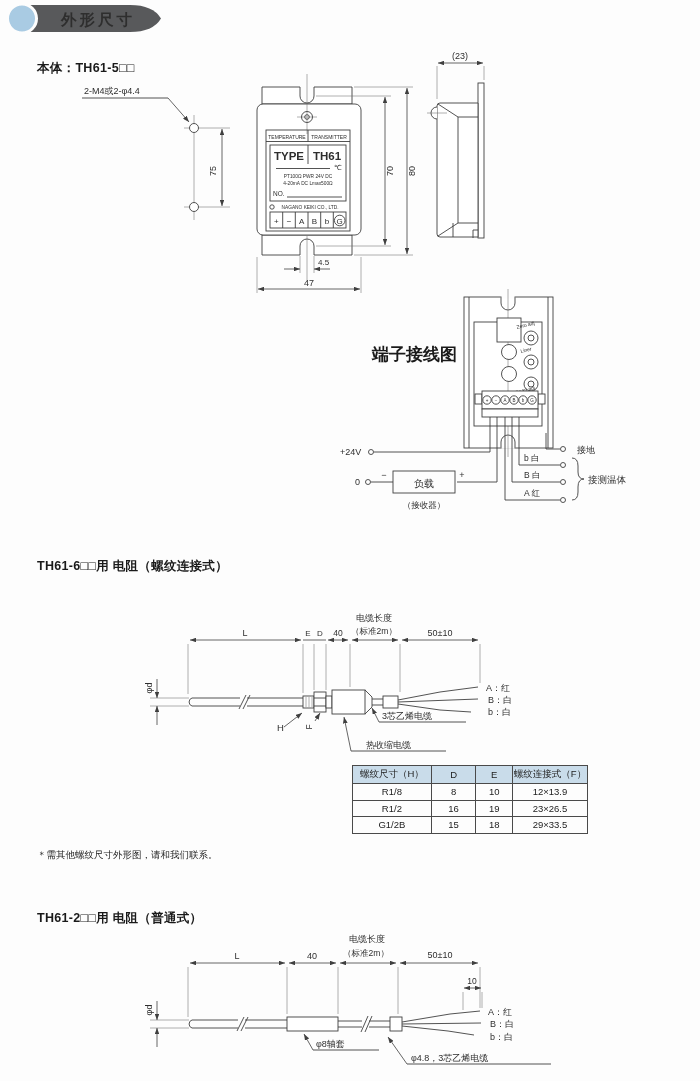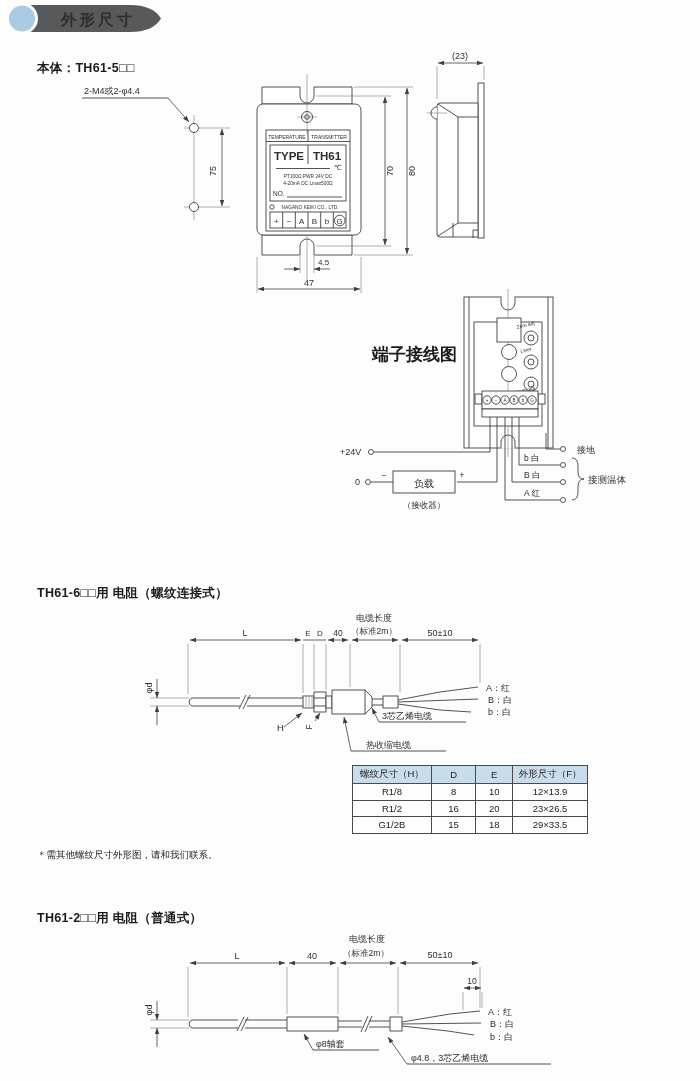--- a/index.html
+++ b/index.html
@@ -315,48 +315,48 @@
     <line x1="407" y1="1064" x2="551" y2="1064" class="ln"></line>
     <line x1="407" y1="1064" x2="388" y2="1037" class="dim" marker-end="url(#ar)"></line>
     <text x="488" y="1015" font-size="9">A：红</text>
     <text x="490" y="1027" font-size="9">B：白</text>
     <text x="490" y="1040" font-size="9">b：白</text>
   </g>
 </svg>
 
 <div class="t sect" style="left:37px;top:60px;">本体：TH61-5□□</div>
 <div class="t" style="left:372px;top:343px;font-size:17px;font-weight:bold;">端子接线图</div>
-<div class="t sect" style="left:37px;top:585px;">TH61-6□□用 电阻（螺纹连接式）</div>
+<div class="t sect" style="left:37px;top:558px;">TH61-6□□用 电阻（螺纹连接式）</div>
 <div class="t" style="left:37px;top:849px;font-size:9.5px;">＊需其他螺纹尺寸外形图，请和我们联系。</div>
 <div class="t sect" style="left:37px;top:910px;">TH61-2□□用 电阻（普通式）</div>
 
 <table class="t" style="left:352px;top:765px;width:236px;padding-left:28px;">
   <colgroup>
       <col style="width:79px">
       <col style="width:45px">
       <col style="width:37px">
       <col style="width:75px">
     </colgroup>
   <tbody>
       <tr>
     <th>螺纹尺寸（H）</th>
     <th>D</th>
     <th>E</th>
-    <th>外形尺寸（F）</th>
+    <th>螺纹连接式（F）</th>
   </tr>
   <tr>
     <td>R1/8</td>
     <td>8</td>
     <td>10</td>
     <td>12×13.9</td>
   </tr>
   <tr>
     <td>R1/2</td>
     <td>16</td>
-    <td>20</td>
+    <td>19</td>
     <td>23×26.5</td>
   </tr>
   <tr>
     <td>G1/2B</td>
     <td>15</td>
     <td>18</td>
     <td>29×33.5</td>
   </tr>
 </tbody>
   </table>

